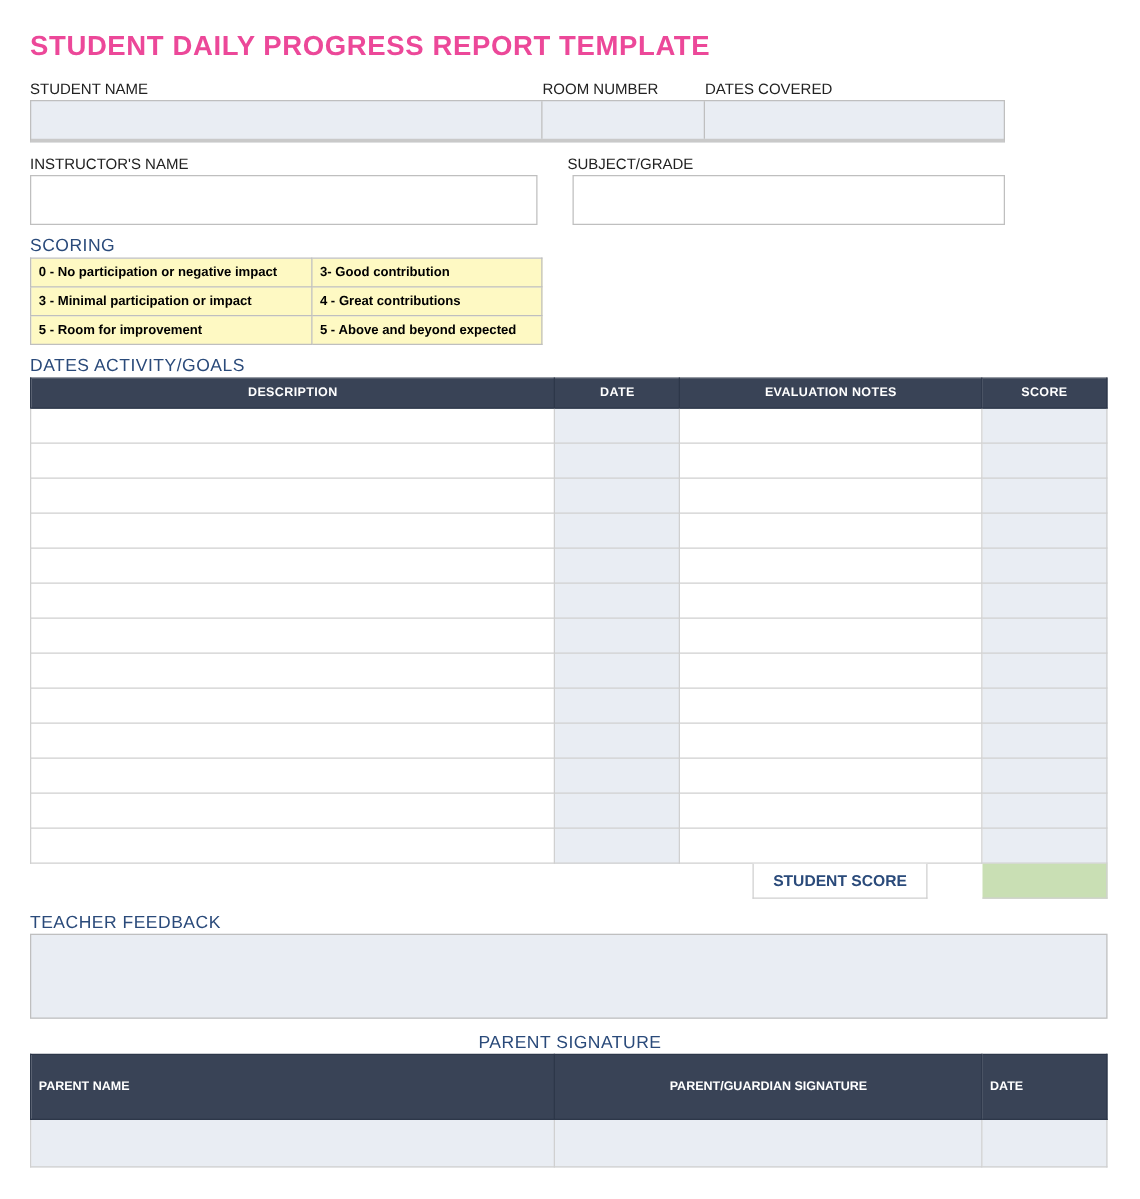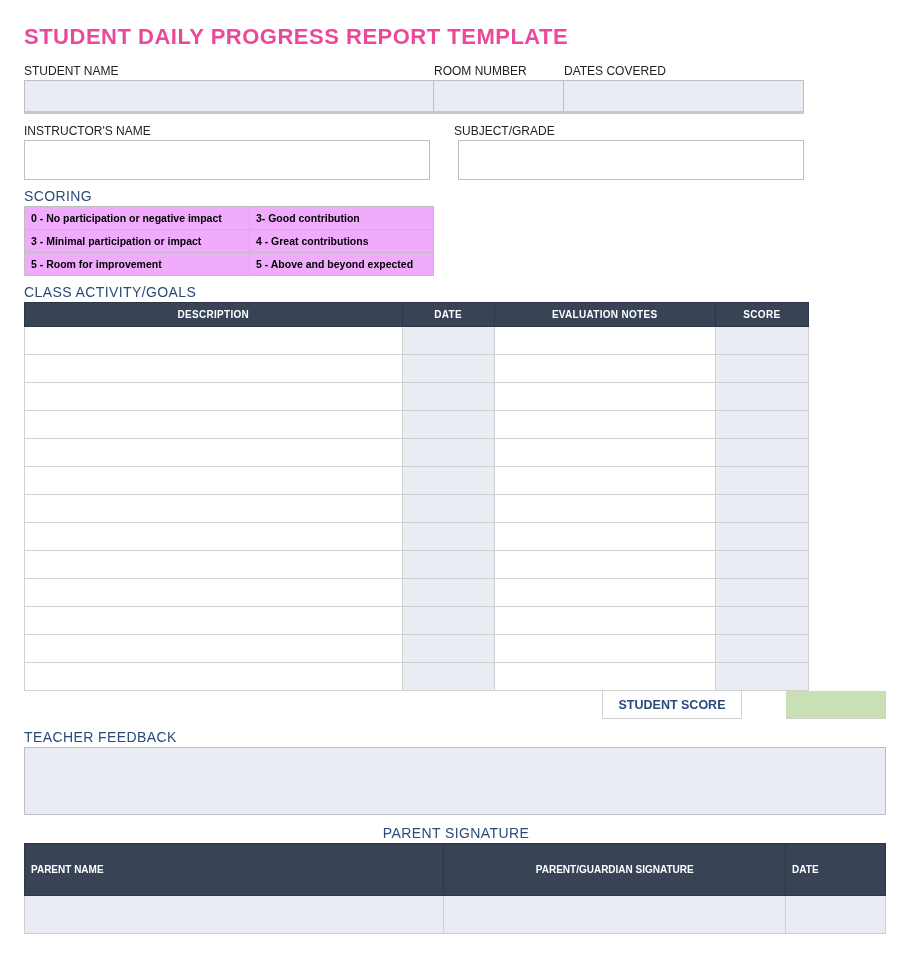--- a/index.html
+++ b/index.html
@@ -43,24 +43,24 @@
   }
   table { border-collapse: collapse; }
   .scoring-table {
     width: 410px;
   }
   .scoring-table td {
     border: 1px solid #bfbfbf;
     font-size: 10.5px;
     font-weight: bold;
     padding: 5px 6px;
-    background: #f0abfc;
+    background: #fef9c3;
   }
   .activity-table {
-    width: 785px;
+    width: 862px;
   }
   .activity-table th {
     background: #394356;
     color: #fff;
     font-size: 10px;
     font-weight: bold;
     letter-spacing: 0.3px;
     padding: 6px 4px;
     border: 1px solid #2d3749;
     text-align: center;
@@ -160,21 +160,21 @@
     <td>3 - Minimal participation or impact</td>
     <td>4 - Great contributions</td>
   </tr>
   <tr>
     <td>5 - Room for improvement</td>
     <td>5 - Above and beyond expected</td>
   </tr>
 </tbody>
   </table>
 
-<div class="section-heading">CLASS ACTIVITY/GOALS</div>
+<div class="section-heading">DATES ACTIVITY/GOALS</div>
 <table class="activity-table">
   <thead>
     <tr>
       <th style="width:420px;">DESCRIPTION</th>
       <th style="width:100px;">DATE</th>
       <th style="width:242px;">EVALUATION NOTES</th>
       <th style="width:100px;">SCORE</th>
     </tr>
   </thead>
   <tbody id="activity-body">

